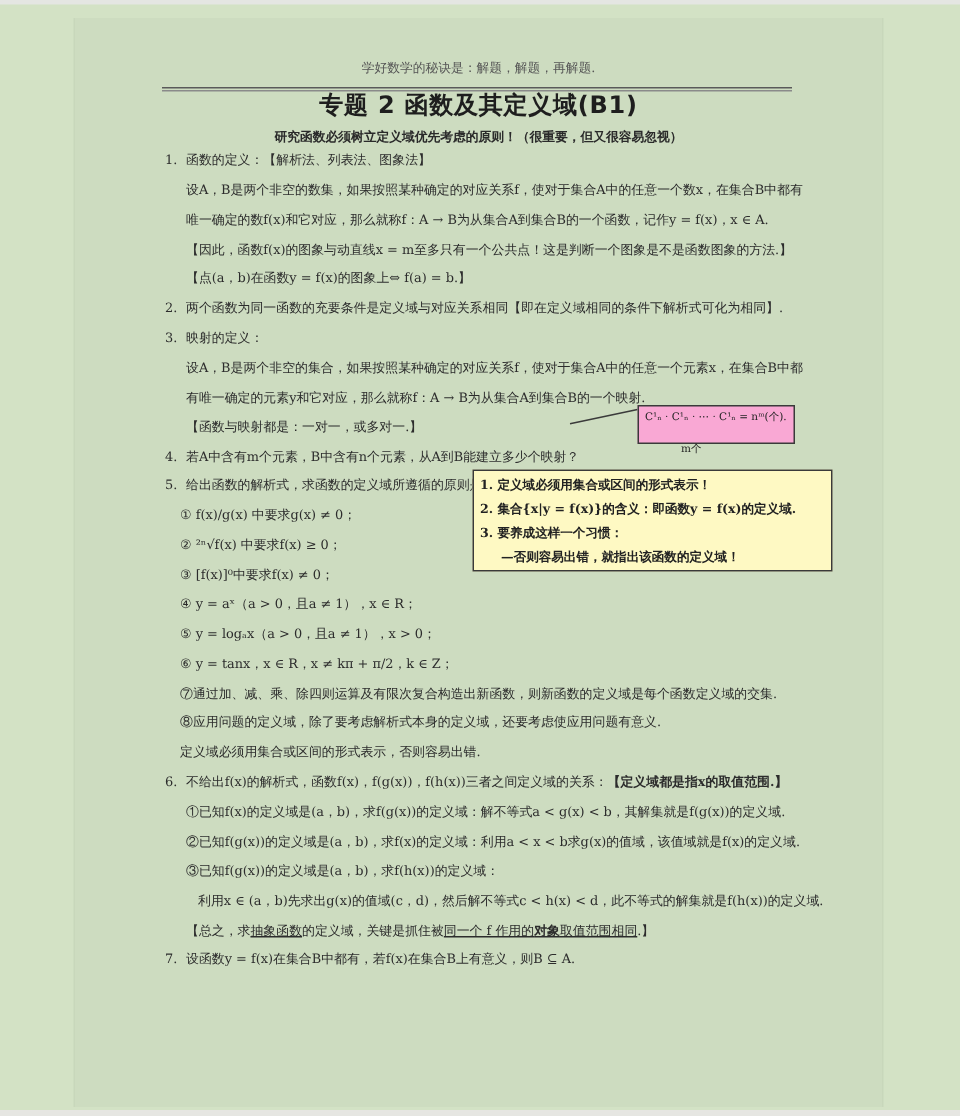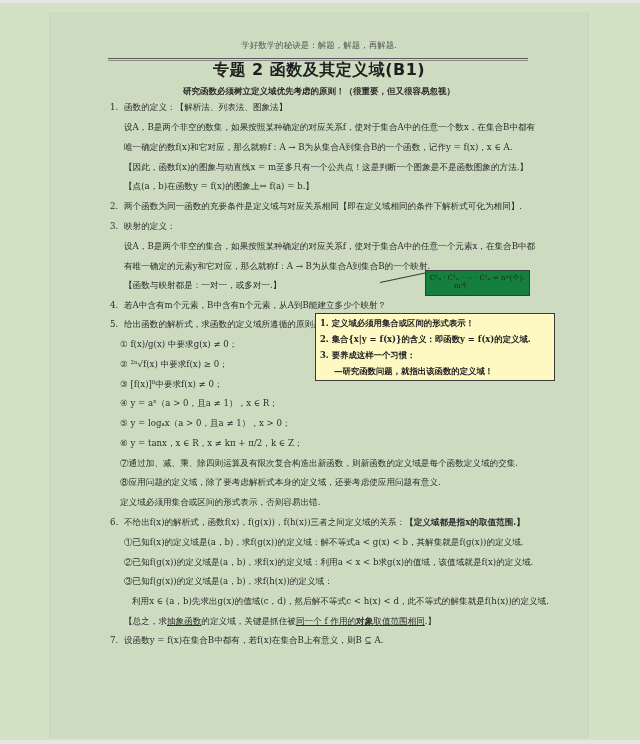--- a/index.html
+++ b/index.html
@@ -38,21 +38,21 @@
   .num { display:inline-block; width:14px; }
   .b { font-weight:bold; }
   .u { text-decoration:underline; }
   .box1 {
     position:absolute; left:265px; top:301px; width:238px; height:66px;
     border:1.3px solid #3a3a3a; background:#fef9c3;
   }
   .box1 .bl { position:absolute; font-size:8.4px; font-weight:bold; white-space:nowrap; color:#222; }
   .box2 {
     position:absolute; left:375px; top:258px; width:103px; height:24px;
-    border:1.2px solid #3a3a3a; background:#15803d;
+    border:1.2px solid #3a3a3a; background:#f9a8d4;
   }
   .box2 .bl { position:absolute; font-size:7px; white-space:nowrap; color:#222; }
   .pointer {
     position:absolute; left:330px; top:270px; width:46px; height:1px;
     background:#3a3a3a; transform:rotate(-12deg); transform-origin:left center;
   }
 </style>
 </head>
 <body>
 
@@ -84,41 +84,41 @@
   <div class="line" style="left:74px; top:228px;">设A，B是两个非空的集合，如果按照某种确定的对应关系f，使对于集合A中的任意一个元素x，在集合B中都</div>
   <div class="line" style="left:74px; top:248px;">有唯一确定的元素y和它对应，那么就称f：A → B为从集合A到集合B的一个映射.</div>
   <div class="line" style="left:74px; top:267px;">【函数与映射都是：一对一，或多对一.】</div>
 
   <div class="line" style="left:60px; top:287px;">
     <span class="num">4.</span><span>若A中含有m个元素，B中含有n个元素，从A到B能建立多少个映射？</span>
   </div>
   <div class="pointer"></div>
   <div class="box2">
     <div class="bl" style="left:4px; top:2px;">C¹ₙ · C¹ₙ · ⋯ · C¹ₙ = nᵐ(个).</div>
-    <div class="bl" style="left:28px; top:10px;">m个</div>
+    <div class="bl" style="left:28px; top:23px;">m个</div>
   </div>
 
   <div class="line" style="left:60px; top:306px;">
     <span class="num">5.</span><span>给出函数的解析式，求函数的定义域所遵循的原则是：</span>
   </div>
   <div class="line" style="left:70px; top:326px;">① f(x)/g(x) 中要求g(x) ≠ 0；</div>
   <div class="line" style="left:70px; top:346px;">② ²ⁿ√f(x) 中要求f(x) ≥ 0；</div>
   <div class="line" style="left:70px; top:366px;">③ [f(x)]⁰中要求f(x) ≠ 0；</div>
   <div class="line" style="left:70px; top:385px;">④ y = aˣ（a &gt; 0，且a ≠ 1），x ∈ R；</div>
   <div class="line" style="left:70px; top:405px;">⑤ y = logₐx（a &gt; 0，且a ≠ 1），x &gt; 0；</div>
   <div class="line" style="left:70px; top:425px;">⑥ y = tanx，x ∈ R，x ≠ kπ + π/2，k ∈ Z；</div>
   <div class="line" style="left:70px; top:445px;">⑦通过加、减、乘、除四则运算及有限次复合构造出新函数，则新函数的定义域是每个函数定义域的交集.</div>
   <div class="line" style="left:70px; top:464px;">⑧应用问题的定义域，除了要考虑解析式本身的定义域，还要考虑使应用问题有意义.</div>
   <div class="line" style="left:70px; top:484px;">定义域必须用集合或区间的形式表示，否则容易出错.</div>
 
   <div class="box1">
     <div class="bl" style="left:4px; top:4px;">1.  定义域必须用集合或区间的形式表示！</div>
     <div class="bl" style="left:4px; top:20px;">2.  集合{x|y = f(x)}的含义：即函数y = f(x)的定义域.</div>
     <div class="bl" style="left:4px; top:36px;">3.  要养成这样一个习惯：</div>
-    <div class="bl" style="left:18px; top:52px;">—研究函数问题，就指出该函数的定义域！</div>
+    <div class="bl" style="left:18px; top:52px;">—否则容易出错，就指出该函数的定义域！</div>
   </div>
 
   <div class="line" style="left:60px; top:504px;">
     <span class="num">6.</span><span>不给出f(x)的解析式，函数f(x)，f(g(x))，f(h(x))三者之间定义域的关系：</span><span class="b">【定义域都是指x的取值范围.】</span>
   </div>
   <div class="line" style="left:74px; top:524px;">①已知f(x)的定义域是(a，b)，求f(g(x))的定义域：解不等式a &lt; g(x) &lt; b，其解集就是f(g(x))的定义域.</div>
   <div class="line" style="left:74px; top:544px;">②已知f(g(x))的定义域是(a，b)，求f(x)的定义域：利用a &lt; x &lt; b求g(x)的值域，该值域就是f(x)的定义域.</div>
   <div class="line" style="left:74px; top:563px;">③已知f(g(x))的定义域是(a，b)，求f(h(x))的定义域：</div>
   <div class="line" style="left:82px; top:583px;">利用x ∈ (a，b)先求出g(x)的值域(c，d)，然后解不等式c &lt; h(x) &lt; d，此不等式的解集就是f(h(x))的定义域.</div>
   <div class="line" style="left:74px; top:603px;">

